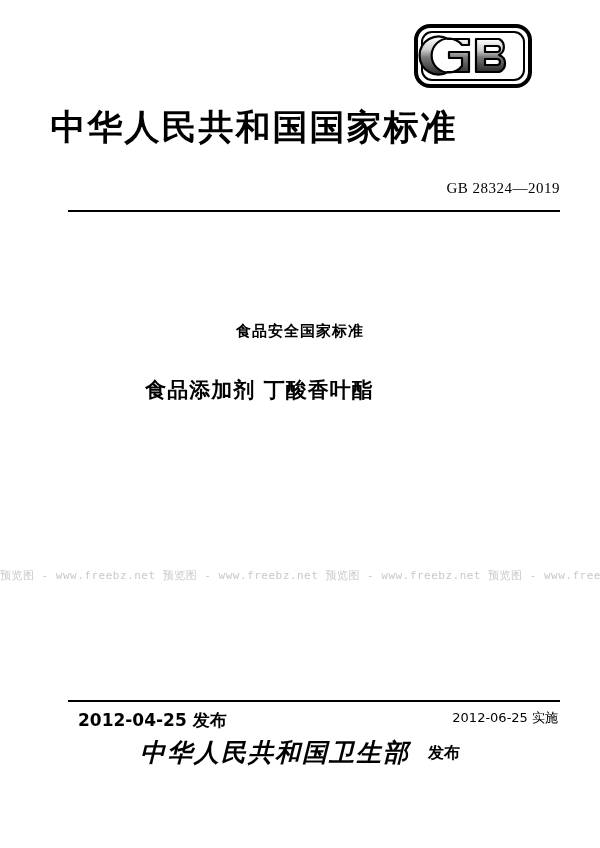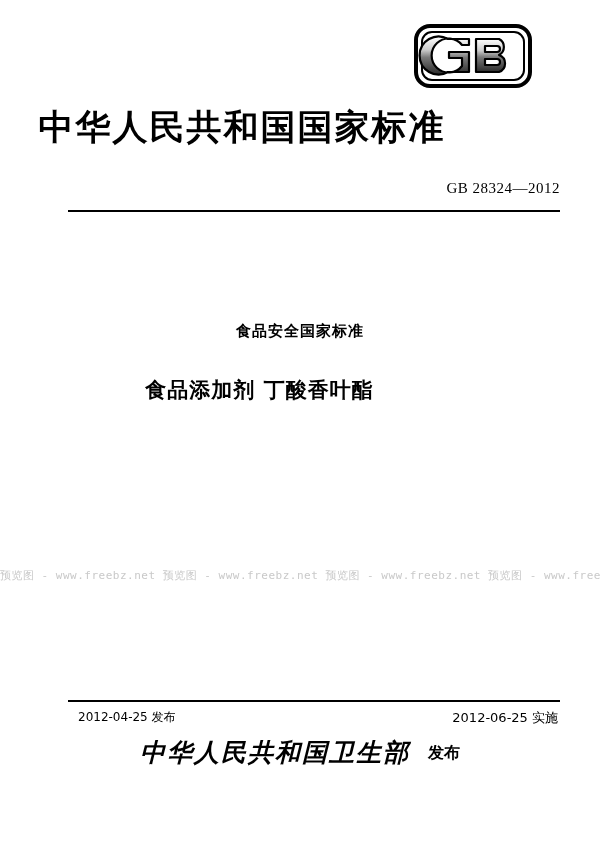--- a/index.html
+++ b/index.html
@@ -38,20 +38,21 @@
     position: absolute;
     left: 0;
     top: 104px;
     width: 484px;
     text-align: center;
     font-family: "DejaVu Sans", "Liberation Sans", sans-serif;
     font-weight: bold;
     font-size: 35px;
     letter-spacing: 2px;
     white-space: nowrap;
+    padding-left: 12px;
   }
 
   
   .std-number {
     position: absolute;
     right: 40px;
     top: 180px;
     font-family: "Liberation Serif", serif;
     font-size: 15px;
     letter-spacing: 0.5px;
@@ -113,22 +114,22 @@
     top: 700px;
     width: 492px;
     height: 2px;
     background: #000;
   }
   .date-issue {
     position: absolute;
     left: 78px;
     top: 709px;
     font-family: "DejaVu Sans", "Liberation Sans", sans-serif;
-    font-size: 12px;
-    font-weight: normal;
+    font-size: 17px;
+    font-weight: bold;
   }
   .date-effective {
     position: absolute;
     right: 42px;
     top: 709px;
     font-family: "DejaVu Sans", "Liberation Sans", sans-serif;
     font-size: 13px;
     font-weight: normal;
   }
 
@@ -181,21 +182,21 @@
       </g>
 
       <g transform="translate(60,12)">
         <path d="M2 3 L25 3 A9 9 0 0 1 25 19 A9 9 0 0 1 25 36 L2 36 Z M11 10 L11 16 L23 16 A3 3 0 0 0 23 10 Z M11 23 L11 29 L23 29 A3 3 0 0 0 23 23 Z" fill="url(#gbshade)" stroke="#000000" stroke-width="2.2" stroke-linejoin="round"></path>
       </g>
     </svg>
   </div>
 
   <div class="std-title">中华人民共和国国家标准</div>
 
-  <div class="std-number">GB  28324—2012</div>
+  <div class="std-number">GB  28324—2019</div>
 
   <div class="rule-top"></div>
 
   <div class="doc-title">食品安全国家标准</div>
   <div class="doc-subtitle">食品添加剂  丁酸香叶酯</div>
 
   <div class="watermark">预览图 - www.freebz.net  预览图 - www.freebz.net  预览图 - www.freebz.net  预览图 - www.freebz.net</div>
 
   <div class="rule-bottom"></div>
   <div class="date-issue">2012-04-25 发布</div>

